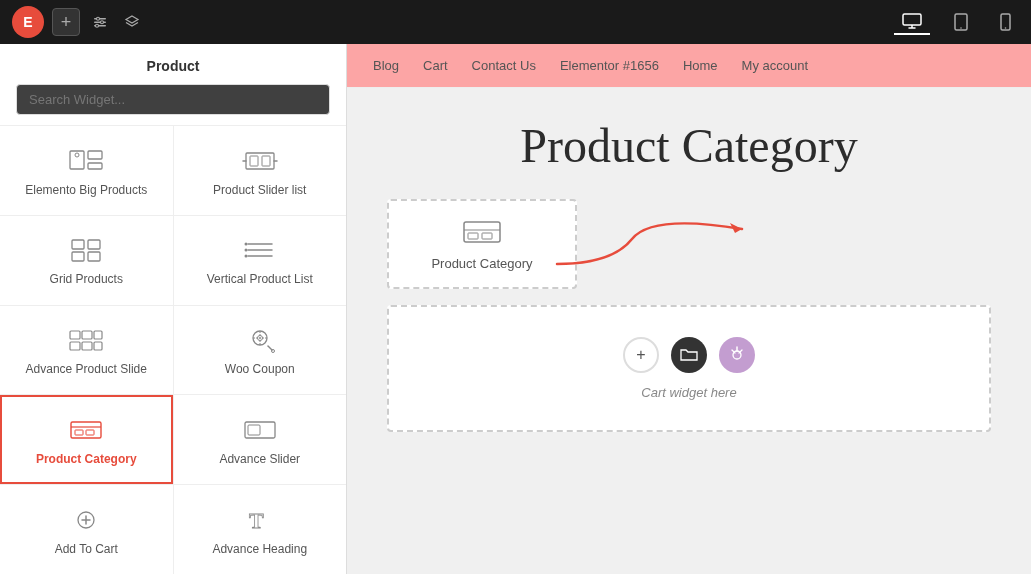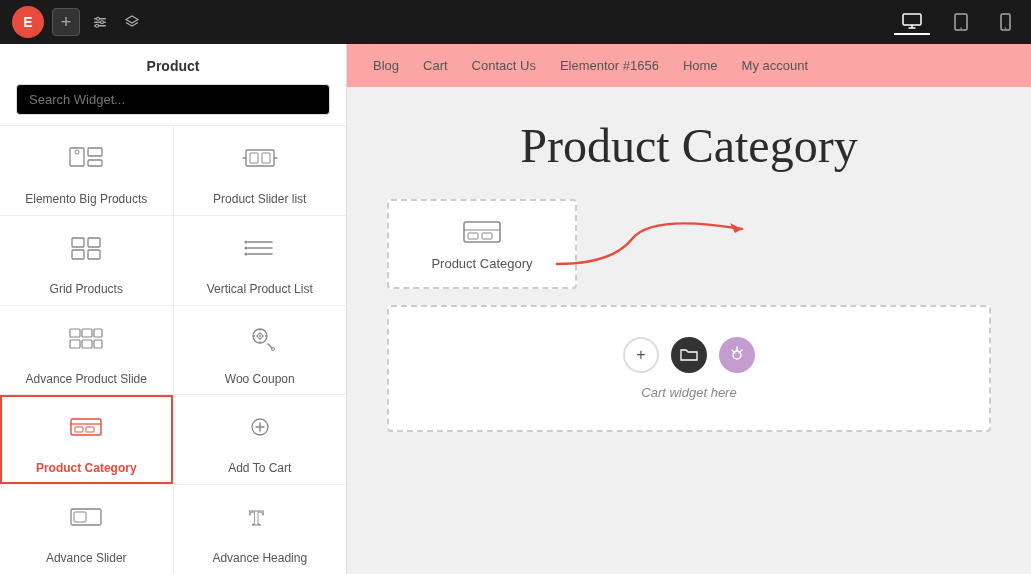--- a/index.html
+++ b/index.html
@@ -76,42 +76,43 @@
       padding: 14px 16px 10px;
       border-bottom: 1px solid #eee;
     }
     .panel-title {
       font-size: 14px; font-weight: 600; color: #333;
       text-align: center; margin-bottom: 10px;
     }
     .search-box {
       width: 100%; padding: 7px 12px; border: 1px solid #ddd;
       border-radius: 4px; font-size: 13px; color: #999;
-      outline: none; background: #000000;
+      outline: none; background: #404040;
     }
 
     
     .widgets-grid {
       display: grid;
       grid-template-columns: 1fr 1fr;
       gap: 1px;
       background: #eee;
       flex: 1;
       overflow-y: auto;
       position: relative;
     }
     .widget-item {
       background: white;
       display: flex;
       flex-direction: column;
       align-items: center;
+      justify-content: center;
       padding: 16px 8px 12px;
       cursor: pointer;
       min-height: 80px;
-      gap: 20px;
+      gap: 8px;
       border: 2px solid transparent;
     }
     .widget-item.active {
       border: 2px solid #e74c3c;
       background: white;
     }
     .widget-item.active .widget-label { color: #e74c3c; font-weight: 600; }
     .widget-label {
       font-size: 12px; color: #555; text-align: center; line-height: 1.3;
     }
@@ -383,36 +384,36 @@
             <line x1="3" y1="11" x2="33" y2="11" stroke="#e74c3c" stroke-width="1.2"></line>
             <rect x="7" y="14" width="8" height="5" rx="0.5" stroke="#e74c3c" stroke-width="1" fill="none"></rect>
             <rect x="18" y="14" width="8" height="5" rx="0.5" stroke="#e74c3c" stroke-width="1" fill="none"></rect>
           </svg>
         </div>
         <span class="widget-label">Product Category</span>
       </div>
       <div class="widget-item">
         <div class="widget-icon">
           <svg width="36" height="28" viewBox="0 0 36 28" fill="none">
+            <rect x="3" y="6" width="30" height="16" rx="1.5" stroke="#888" stroke-width="1.3" fill="none"></rect>
+            <rect x="6" y="9" width="12" height="10" rx="1" stroke="#888" stroke-width="1" fill="none"></rect>
+          </svg>
+        </div>
+        <span class="widget-label">Advance Slider</span>
+      </div>
+
+      <div class="widget-item">
+        <div class="widget-icon">
+          <svg width="36" height="28" viewBox="0 0 36 28" fill="none">
             <circle cx="18" cy="14" r="8" stroke="#888" stroke-width="1.3" fill="none"></circle>
             <line x1="18" y1="10" x2="18" y2="18" stroke="#888" stroke-width="1.5" stroke-linecap="round"></line>
             <line x1="14" y1="14" x2="22" y2="14" stroke="#888" stroke-width="1.5" stroke-linecap="round"></line>
           </svg>
         </div>
         <span class="widget-label">Add To Cart</span>
-      </div>
-
-      <div class="widget-item">
-        <div class="widget-icon">
-          <svg width="36" height="28" viewBox="0 0 36 28" fill="none">
-            <rect x="3" y="6" width="30" height="16" rx="1.5" stroke="#888" stroke-width="1.3" fill="none"></rect>
-            <rect x="6" y="9" width="12" height="10" rx="1" stroke="#888" stroke-width="1" fill="none"></rect>
-          </svg>
-        </div>
-        <span class="widget-label">Advance Slider</span>
       </div>
       <div class="widget-item">
         <div class="widget-icon">
           <svg width="36" height="28" viewBox="0 0 36 28" fill="none">
             <text x="7" y="22" font-size="22" font-weight="bold" fill="none" stroke="#888" stroke-width="0.8" font-family="serif">T</text>
           </svg>
         </div>
         <span class="widget-label">Advance Heading</span>
       </div>
 

